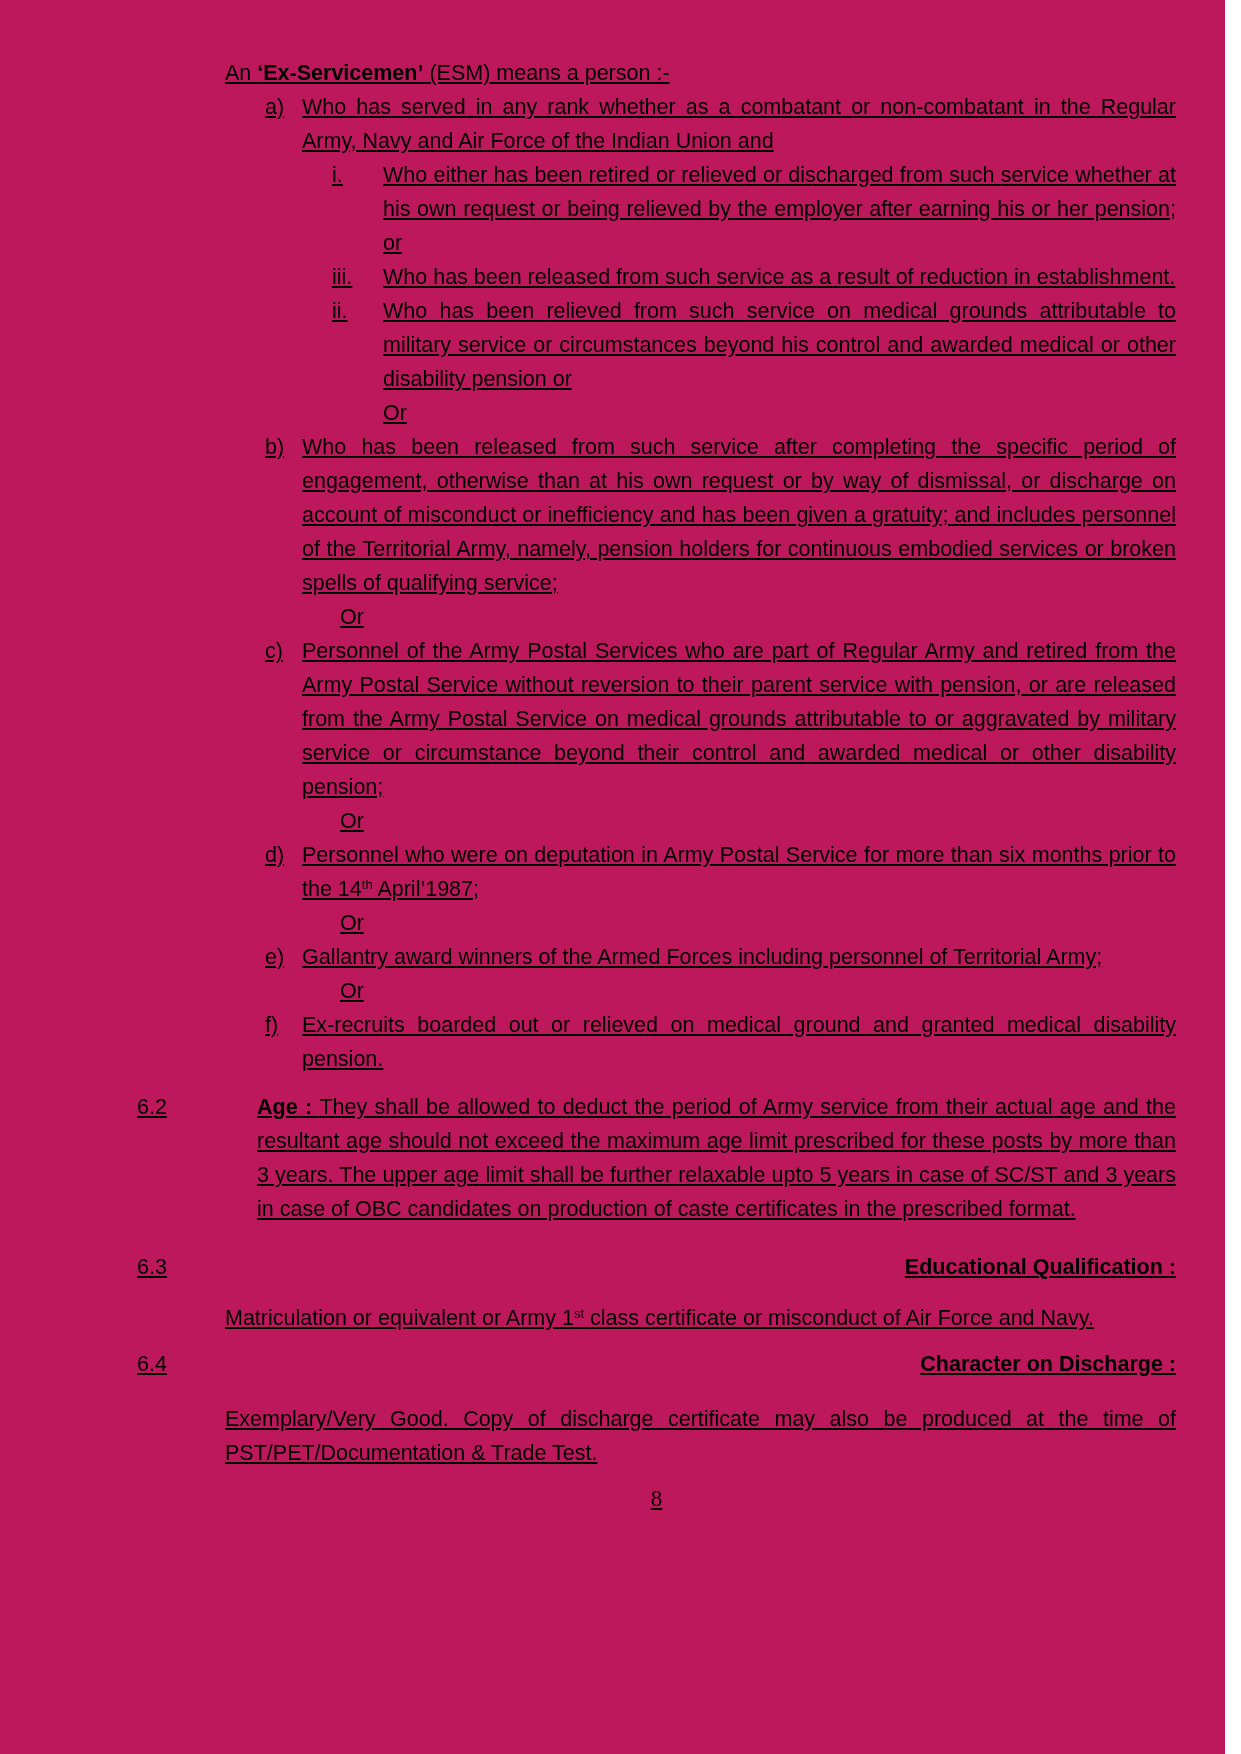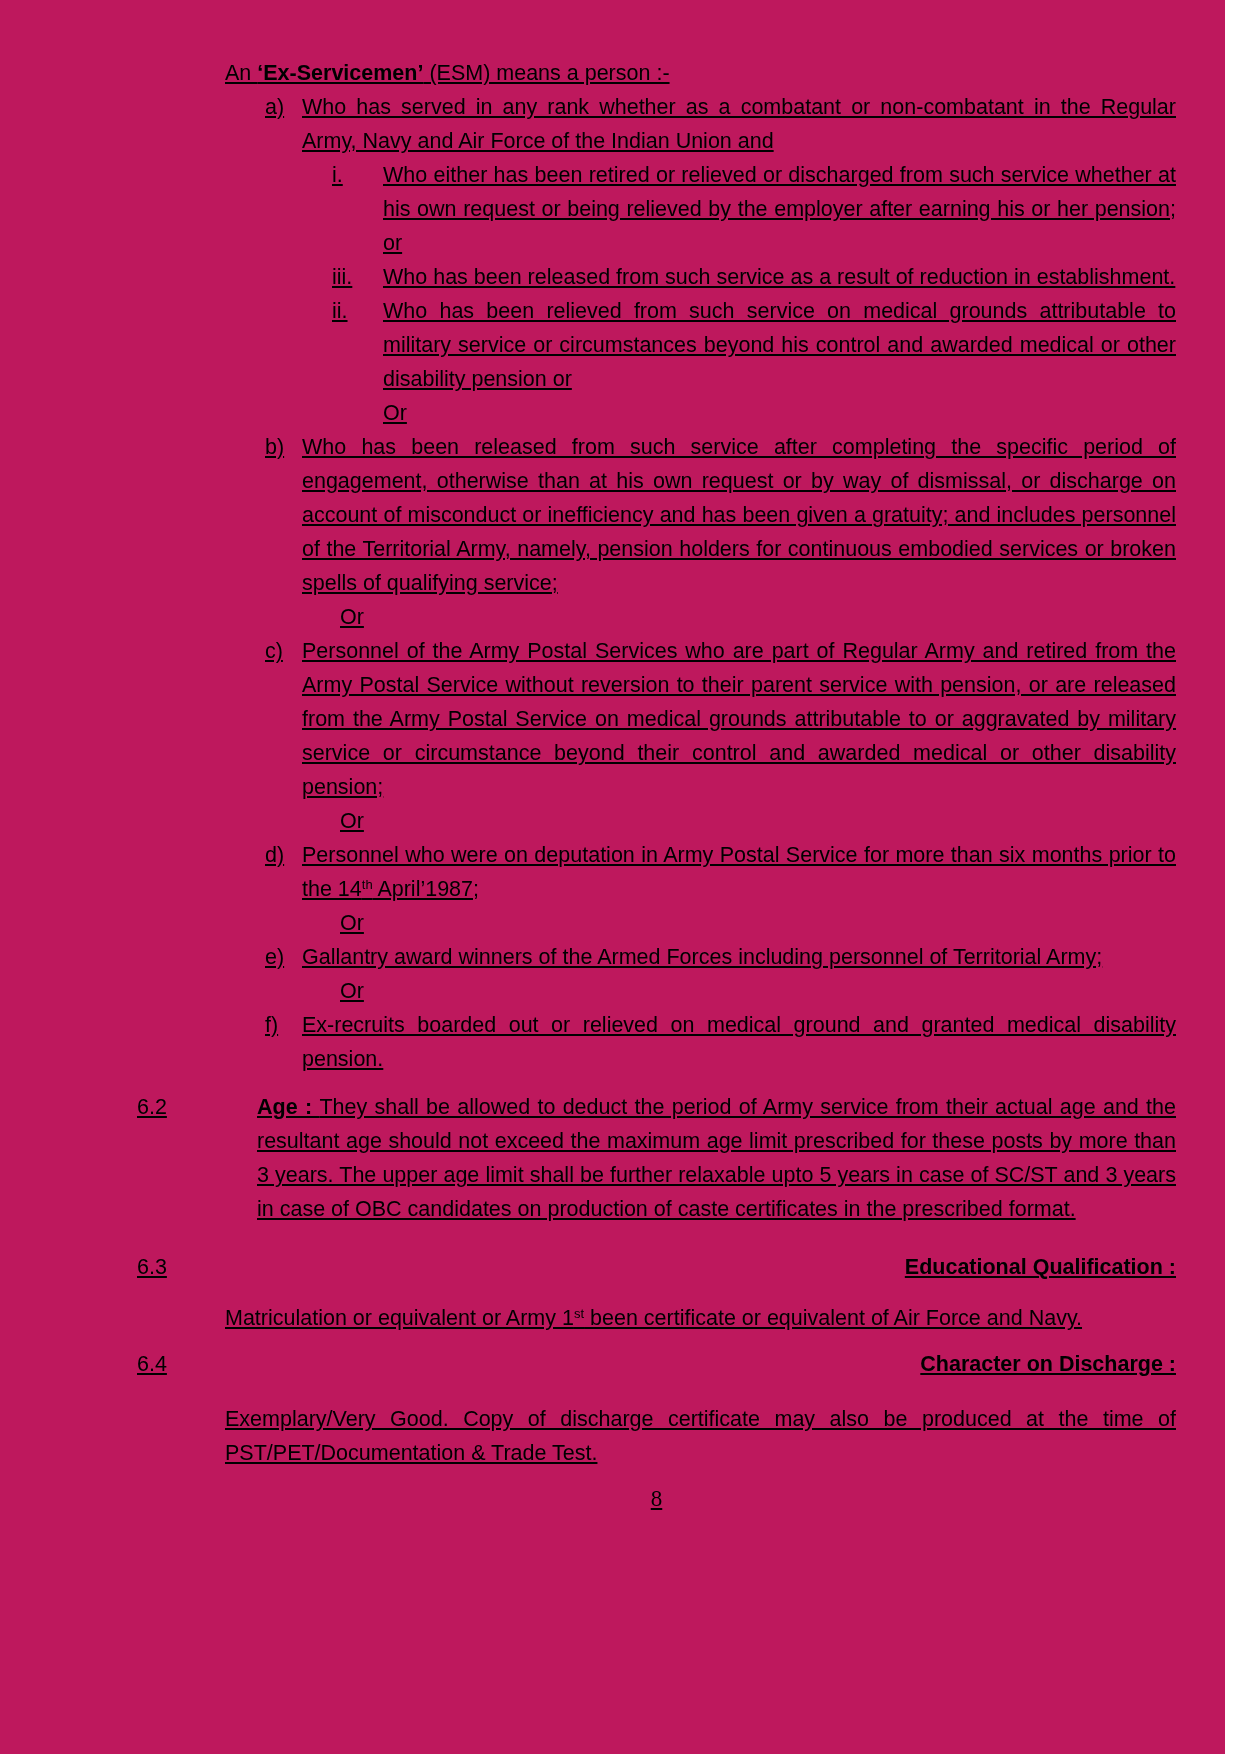--- a/index.html
+++ b/index.html
@@ -172,21 +172,21 @@
   <div class="sec mt-62">
     <span class="num">6.2</span>
     <span class="bd"><b>Age : </b><span>They shall be allowed to deduct the period of Army service from their actual age and the resultant age should not exceed the maximum age limit prescribed for these posts by more than 3 years. The upper age limit shall be further relaxable upto 5 years in case of SC/ST and 3 years in case of OBC candidates on production of caste certificates in the prescribed format.</span></span>
   </div>
 
   <div class="sec mt-63">
     <span class="num">6.3</span>
     <span class="bd head">Educational Qualification :</span>
   </div>
 
-  <p class="sec-body"><span>Matriculation or equivalent or Army 1</span><sup>st</sup><span> been certificate or equivalent of Air Force and Navy.</span></p>
+  <p class="sec-body"><span>Matriculation or equivalent or Army 1</span><sup>st</sup><span> class certificate or misconduct of Air Force and Navy.</span></p>
 
   <div class="sec mt-64">
     <span class="num">6.4</span>
     <span class="bd head">Character on Discharge :</span>
   </div>
 
   <p class="sec-body mt-ex">Exemplary/Very Good. Copy of discharge certificate may also be produced at the time of PST/PET/Documentation &amp; Trade Test.</p>
 
   <p class="pageno">8</p>
 

